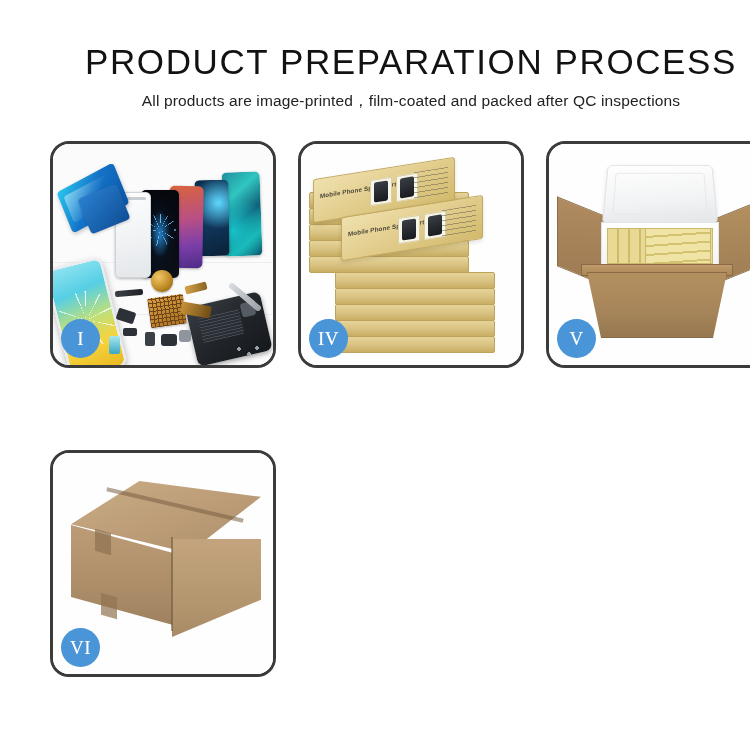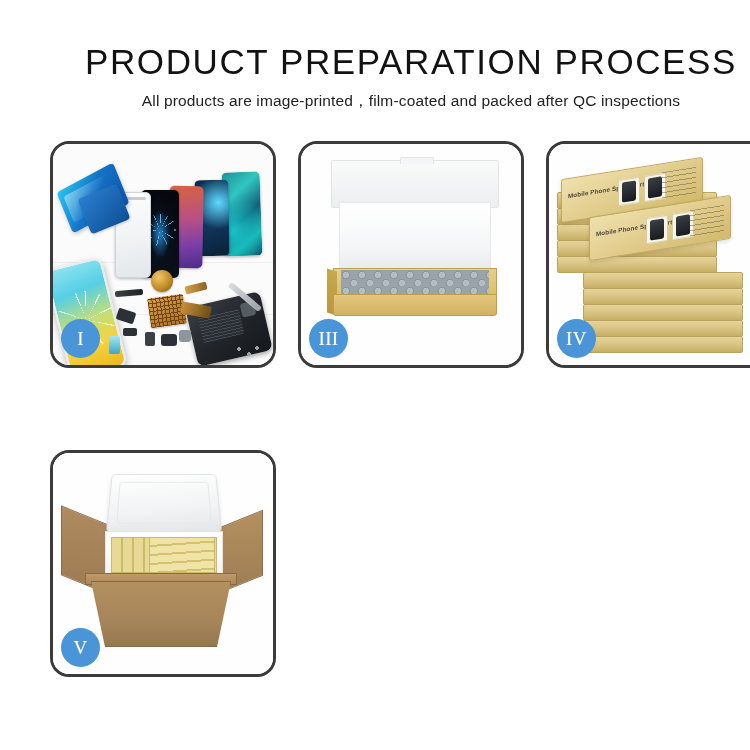--- a/index.html
+++ b/index.html
@@ -625,31 +625,20 @@
         <div class="part-sm ps4"></div>
         <div class="part-sm ps5"></div>
         <div class="part-sm ps6"></div>
         <div class="screws"></div>
         <div class="tweezer"></div>
       </div>
       <div class="badge">I</div>
     </div>
 
 
-    <div class="card">
-      <div class="card-stage p3">
-        <div class="lid"></div>
-        <div class="foam"></div>
-        <div class="boxbody"></div>
-        <div class="bubblelayer"></div>
-        <div class="boxleft"></div>
-        <div class="boxfront"></div>
-      </div>
-      <div class="badge">III</div>
-    </div>
 
     <div class="card">
       <div class="card-stage p4">
         <div class="stackbox sbA"></div>
         <div class="stackbox sbB"></div>
         <div class="stackbox sbC"></div>
         <div class="stackbox sbD"></div>
         <div class="stackbox sbE"></div>
         <div class="stackbox sbF"></div>
         <div class="stackbox sbG"></div>
@@ -689,15 +678,27 @@
         <div class="foamLid"></div>
         <div class="foamBoxIn"></div>
         <div class="innerBoxes"></div>
         <div class="innerBoxes2"></div>
         <div class="cartonRim"></div>
         <div class="cartonBody"></div>
       </div>
       <div class="badge">V</div>
     </div>
 
+    <div class="card">
+      <div class="card-stage p6">
+        <div class="top"></div>
+        <div class="topseam"></div>
+        <div class="frontL"></div>
+        <div class="frontR"></div>
+        <div class="edge"></div>
+        <div class="tape1"></div>
+        <div class="tape2"></div>
+      </div>
+      <div class="badge">VI</div>
+    </div>
 
   </div>
 </div>
 
 </body></html>

